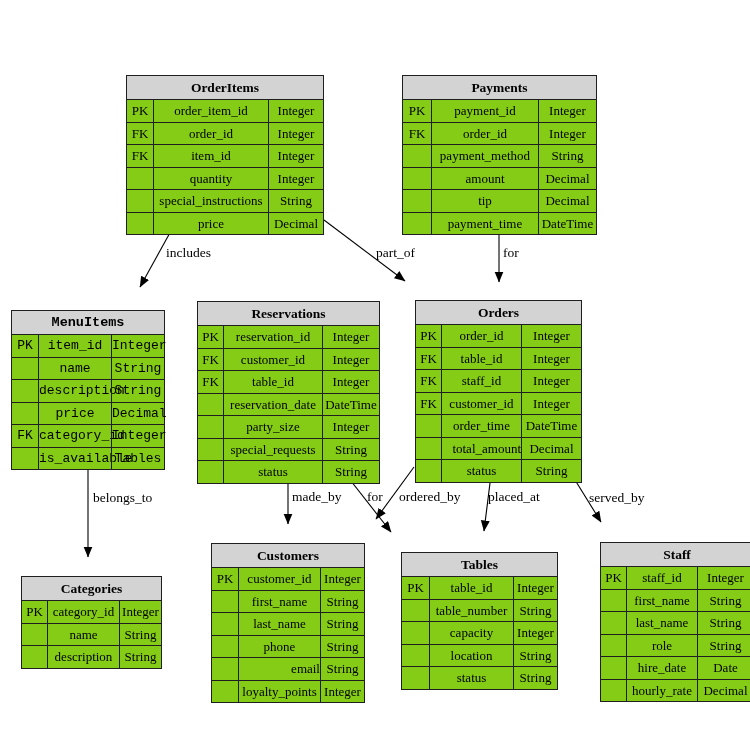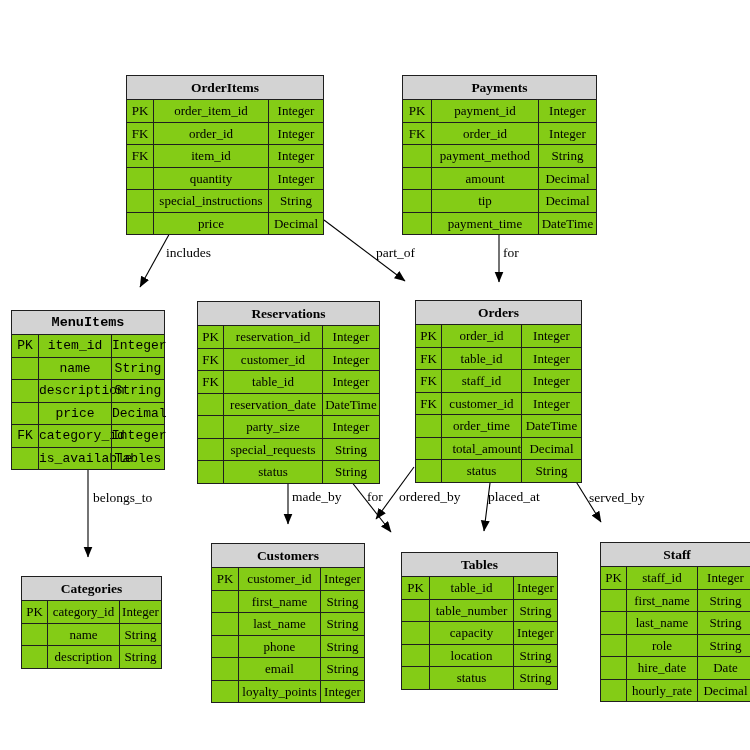--- a/index.html
+++ b/index.html
@@ -270,21 +270,21 @@
           <div class="cell field" style="width: 82px;">last_name</div>
           <div class="cell type" style="width: 44px;">String</div>
         </div>
         <div class="row">
           <div class="cell key" style="width: 26px;"></div>
           <div class="cell field" style="width: 82px;">phone</div>
           <div class="cell type" style="width: 44px;">String</div>
         </div>
         <div class="row">
           <div class="cell key" style="width: 26px;"></div>
-          <div class="cell field" style="width: 82px;">email</div>
+          <div class="cell field" style="width: 82px; text-align: right;">email</div>
           <div class="cell type" style="width: 44px;">String</div>
         </div>
         <div class="row">
           <div class="cell key" style="width: 26px;"></div>
           <div class="cell field" style="width: 82px;">loyalty_points</div>
           <div class="cell type" style="width: 44px;">Integer</div>
         </div>
       </div>
       <div class="entity" style="left: 401px; top: 538px; width: 155px;">
         <div class="entity-title">Tables</div>

